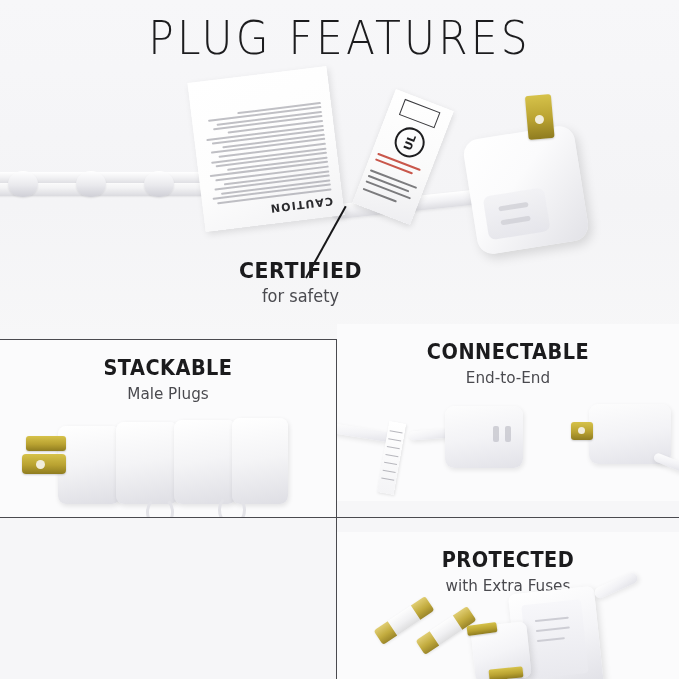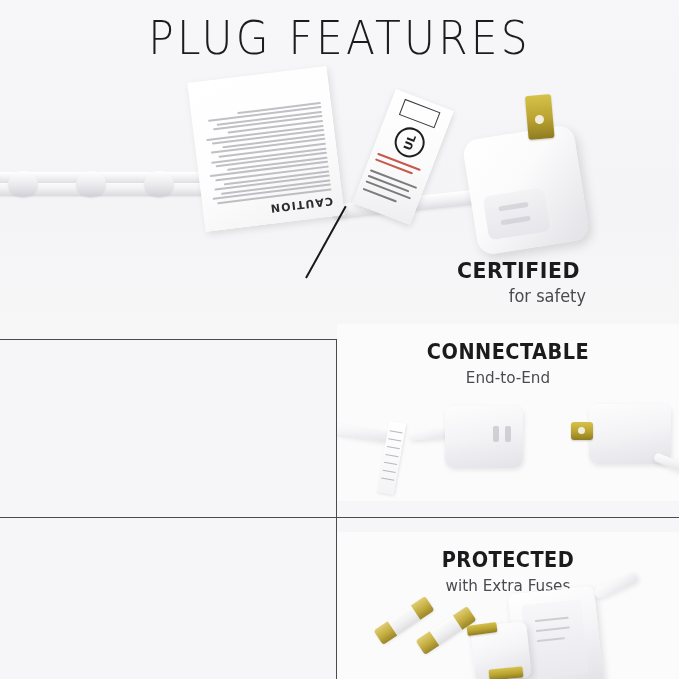--- a/index.html
+++ b/index.html
@@ -222,21 +222,21 @@
     height: 82px;
     background: #18181a;
     transform-origin: bottom center;
     transform: rotate(29deg);
   }
   .callout {
     position: absolute;
     left: 0;
     top: 258px;
     width: 601px;
-    text-align: right;
+    text-align: center;
   }
   .callout .heading {
     font-family: "DejaVu Sans", sans-serif;
     font-size: 22px;
     font-weight: 700;
     letter-spacing: 0.6px;
     color: #1b1b1d;
     transform: scaleX(0.93);
   }
   .callout .sub {
@@ -491,20 +491,37 @@
     <div class="callout">
       <div class="heading">CERTIFIED</div>
       <div class="sub">for safety</div>
     </div>
   </div>
 
   <div class="divider-h" style="top:339px;"></div>
   <div class="divider-h" style="top:517px;"></div>
   <div class="divider-v" style="left:336px; top:340px; height:339px;"></div>
 
+  <div class="quad" style="left:0; top:340px; width:336px; height:177px;">
+    <div class="q-head">STACKABLE</div>
+    <div class="q-sub">Male Plugs</div>
+
+    <div class="stack-plug" style="left:58px;  top:86px; width:62px; height:78px;"></div>
+    <div class="stack-plug" style="left:116px; top:82px; width:62px; height:82px;"></div>
+    <div class="stack-plug" style="left:174px; top:80px; width:62px; height:84px;"></div>
+    <div class="stack-plug" style="left:232px; top:78px; width:56px; height:86px;"></div>
+
+    <div class="stack-loop" style="left:146px; top:156px;"></div>
+    <div class="stack-loop" style="left:218px; top:154px;"></div>
+
+    <div class="blade-gold" style="left:26px; top:96px; width:40px; height:15px; border-radius:3px;"></div>
+    <div class="blade-gold" style="left:22px; top:114px; width:44px; height:20px; border-radius:4px;">
+      <div class="blade-hole" style="left:14px; top:6px;"></div>
+    </div>
+  </div>
 
   <div class="quad" style="left:337px; top:324px; width:342px; height:177px;">
     <div class="q-head">CONNECTABLE</div>
     <div class="q-sub">End-to-End</div>
 
     <div class="socket-body" style="left:-6px; top:104px; width:62px; height:10px; border-radius:6px; transform:rotate(9deg);"></div>
 
     <div class="hang-label" style="left:46px; top:98px;">
       <div class="hang-line" style="top:9px;"></div>
       <div class="hang-line" style="top:17px;"></div>

